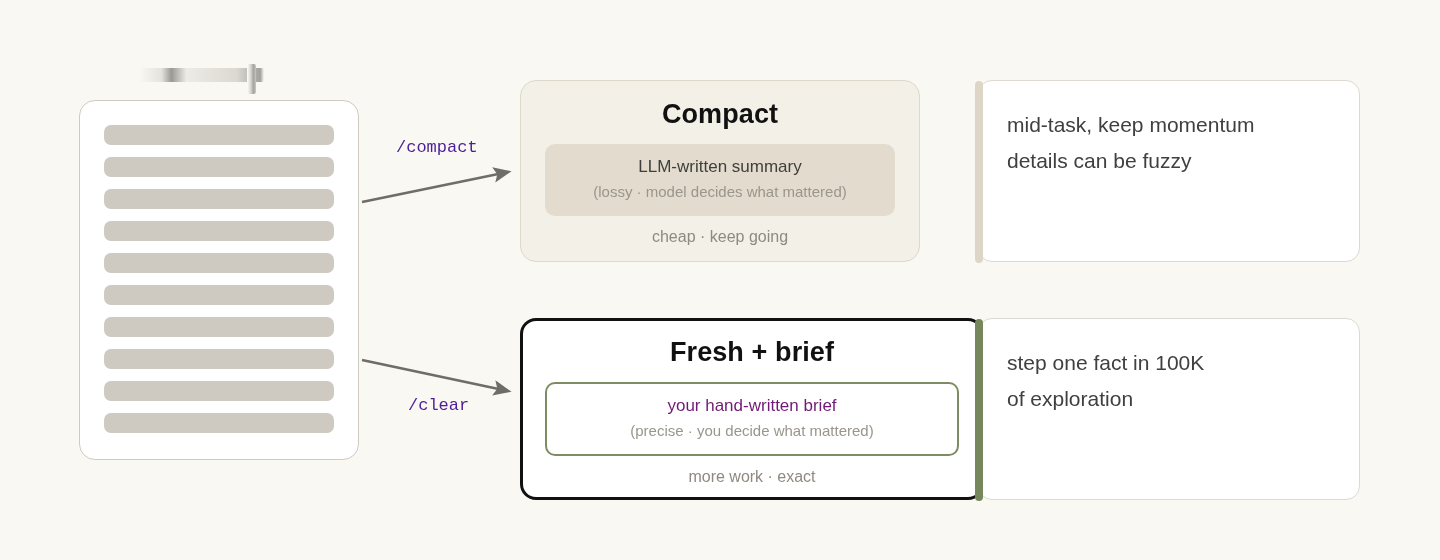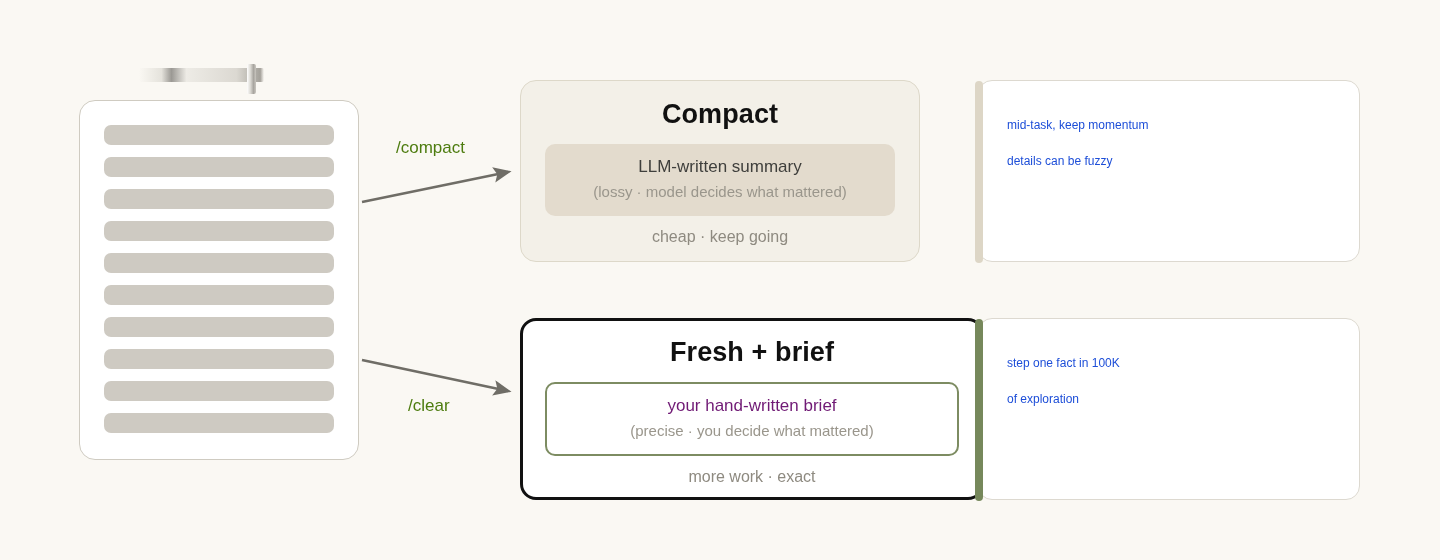--- a/index.html
+++ b/index.html
@@ -169,32 +169,32 @@
     position: absolute;
     left: -4px;
     top: 0;
     width: 8px;
     height: 182px;
     border-radius: 4px;
   }
   .note-accent.beige { background: #ddd6c6; }
   .note-accent.green { background: #76885b; }
   .note-line {
-    font-size: 12px;
-    color: #1d4ed8;
+    font-size: 21px;
+    color: #404040;
     line-height: 36px;
     white-space: nowrap;
   }
 
   
   .arrow-label {
     position: absolute;
-    font-family: Liberation Sans, sans-serif;
+    font-family: Liberation Mono, monospace;
     font-size: 17px;
-    color: #4d7c0f;
+    color: #4c1d95;
     white-space: nowrap;
   }
   .arrow-label.compact-label { left: 396px; top: 138px; }
   .arrow-label.clear-label  { left: 408px; top: 396px; }
 </style>
 </head>
 <body>
 
 <div class="stage">
 

